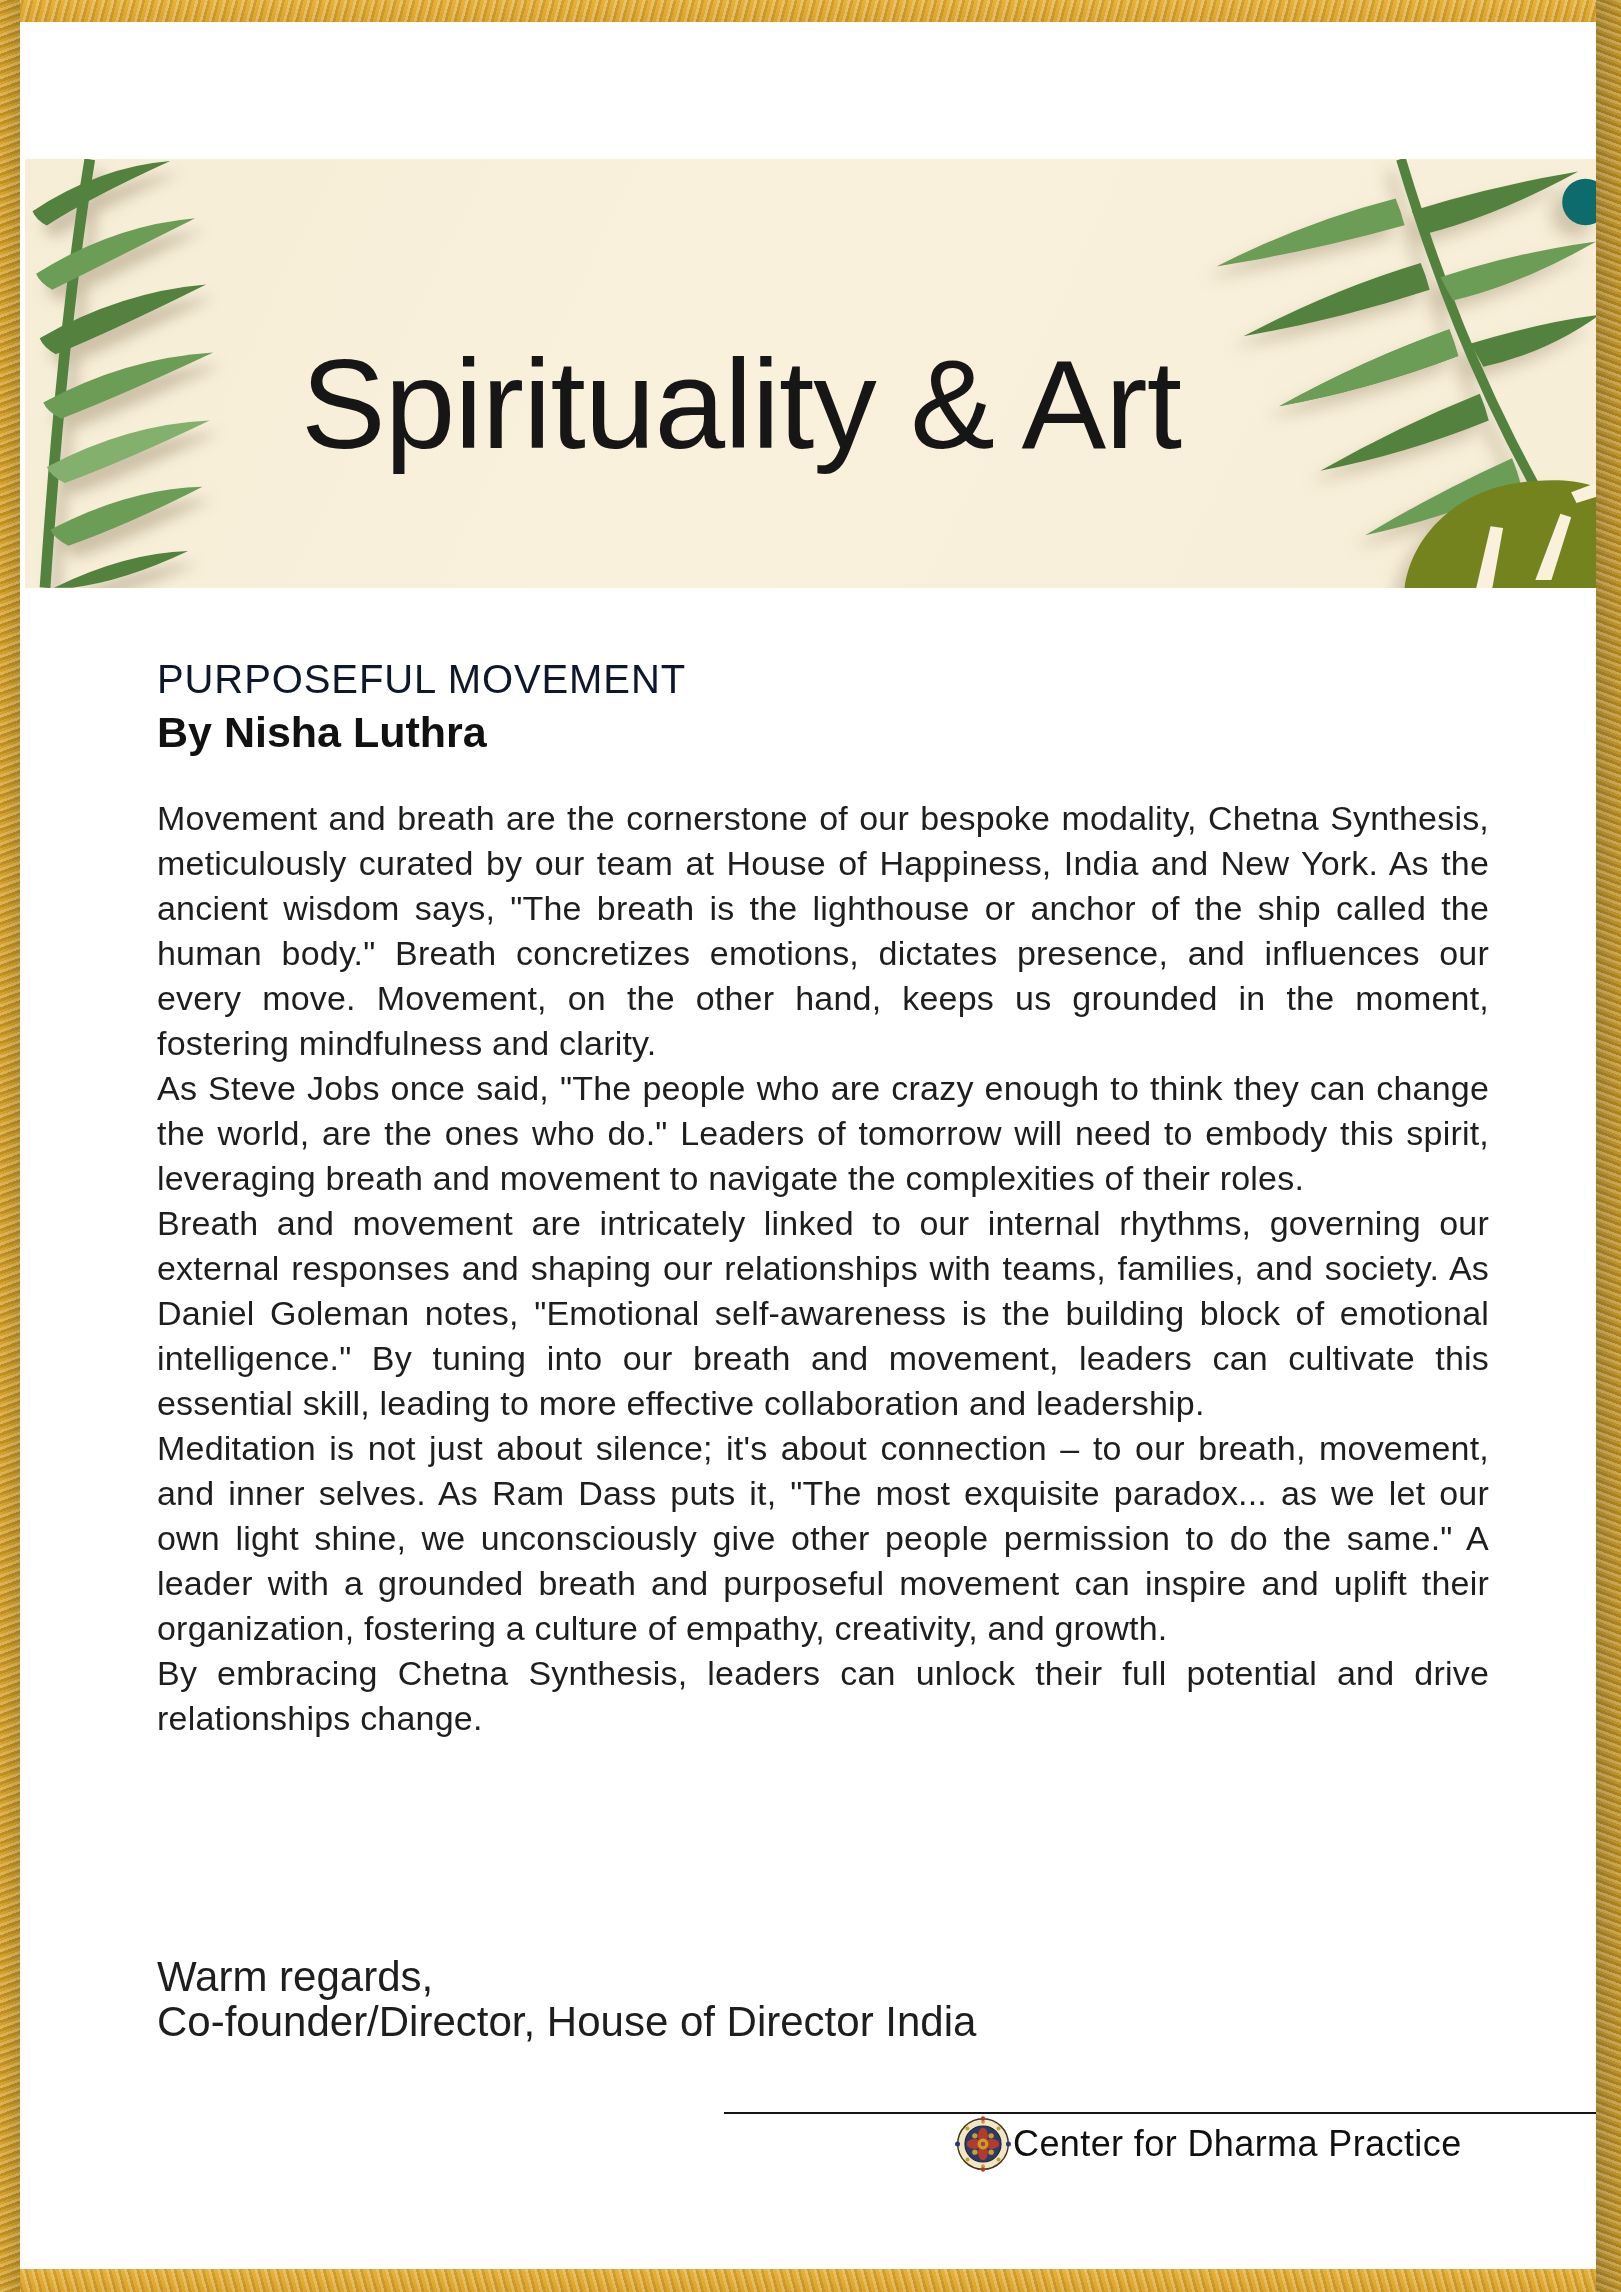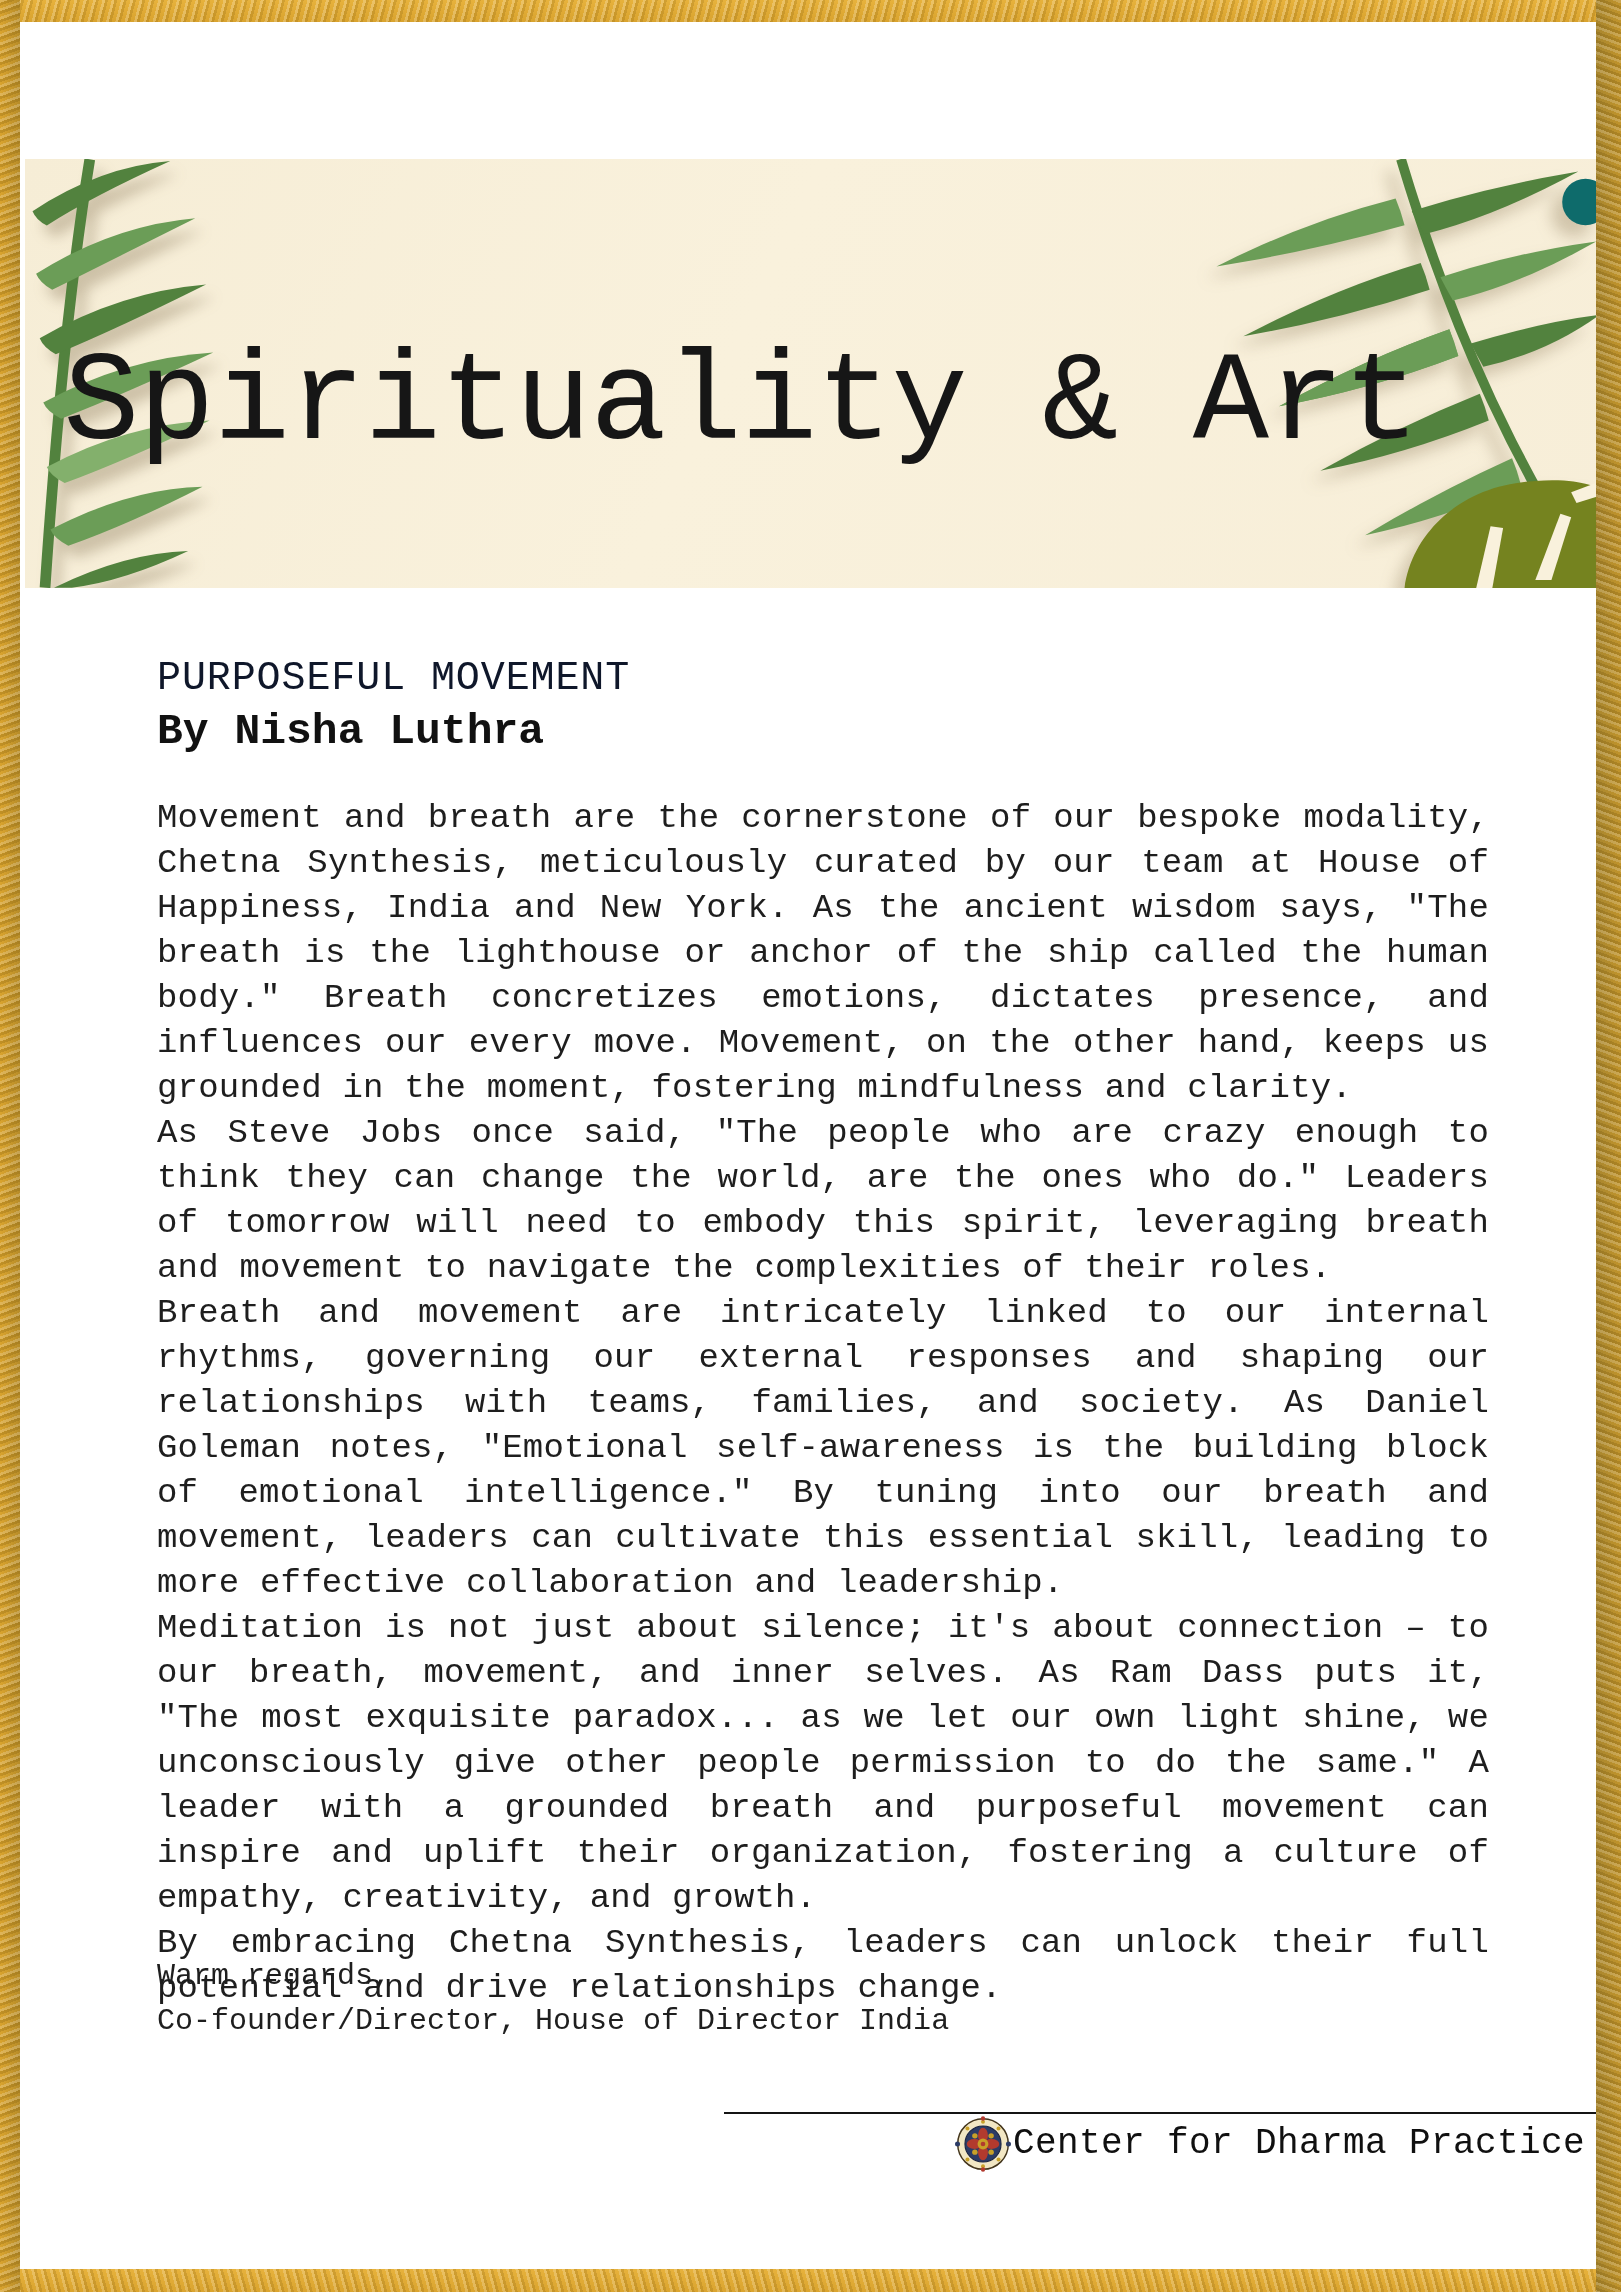--- a/index.html
+++ b/index.html
@@ -5,21 +5,21 @@
   :root{
     --gold:#d9a32e; --gold-hi:#e7b23c; --gold-lo:#b78c28;
     --banner-bg:#f9f1dc; --text:#1e1e1e; --title:#161616;
     --leaf-green:#6b9d57; --leaf-dark:#52823e; --leaf-light:#83b06c;
     --leaf-olive:#75831f; --accent-teal:#0e6b6b;
     --logo-navy:#2b3b66; --logo-red:#b23a2e; --logo-gold:#c8a028; --logo-cream:#f2e7c4;
   }
   html,body{margin:0;padding:0;background:#888;}
   .page{
     position:relative; width:1621px; height:2293px; background:#ffffff;
-    font-family:Liberation Mono, monospace; overflow:hidden;
+    font-family:Liberation Sans, sans-serif; overflow:hidden;
   }
   
   .frame{position:absolute; z-index:5;}
   .frame.top{left:0;top:0;width:1621px;height:22.4px;
     background:repeating-linear-gradient(105deg, rgba(255,255,255,.22) 0 2.7px, rgba(120,85,10,.20) 2.7px 5.4px, rgba(255,255,255,0) 5.4px 9px),
                linear-gradient(180deg,var(--gold-hi),var(--gold));}
   .frame.bottom{left:0;bottom:0;width:1621px;height:24px;
     background:repeating-linear-gradient(75deg, rgba(255,255,255,.20) 0 2.7px, rgba(120,85,10,.20) 2.7px 5.4px, rgba(255,255,255,0) 5.4px 9px),
                linear-gradient(0deg,var(--gold),var(--gold-hi));}
   .frame.left{left:0;top:0;width:19.7px;height:2293px;
@@ -46,21 +46,21 @@
   .stem{stroke:var(--leaf-dark); fill:none;}
   .olive{fill:var(--leaf-olive);} .teal{fill:var(--accent-teal);}
   .slit{fill:var(--banner-bg);}
   
   .heading-block{position:absolute; left:157px; top:654px; width:1334px;}
   .article-heading{font-size:40px; font-weight:400; letter-spacing:0.9px; color:#0f172a; line-height:50px; margin:0;}
   .article-byline{font-size:43px; font-weight:700; color:#111; line-height:56px; margin:0;}
   .article{position:absolute; left:157px; top:796px; width:1332px; color:var(--text);}
   .article p{margin:0; font-size:34px; line-height:45px; text-align:justify; letter-spacing:0.2px;}
   .signoff{position:absolute; left:157px; top:1954px; width:1332px; color:var(--text);}
-  .signoff div{font-size:30px; line-height:45px;}
+  .signoff div{font-size:42px; line-height:45px;}
   
   .footer{
     position:absolute; left:724px; top:2112px; width:875px;
     border-top:2.7px solid #141414; z-index:3;
   }
   .footer-row{display:flex; align-items:center; gap:2px; padding:1.8px 0 0 231px;}
   .footer-org{font-size:36px; color:#101010; letter-spacing:0.4px; white-space:nowrap;}
 </style>
 </head>
 <body>

